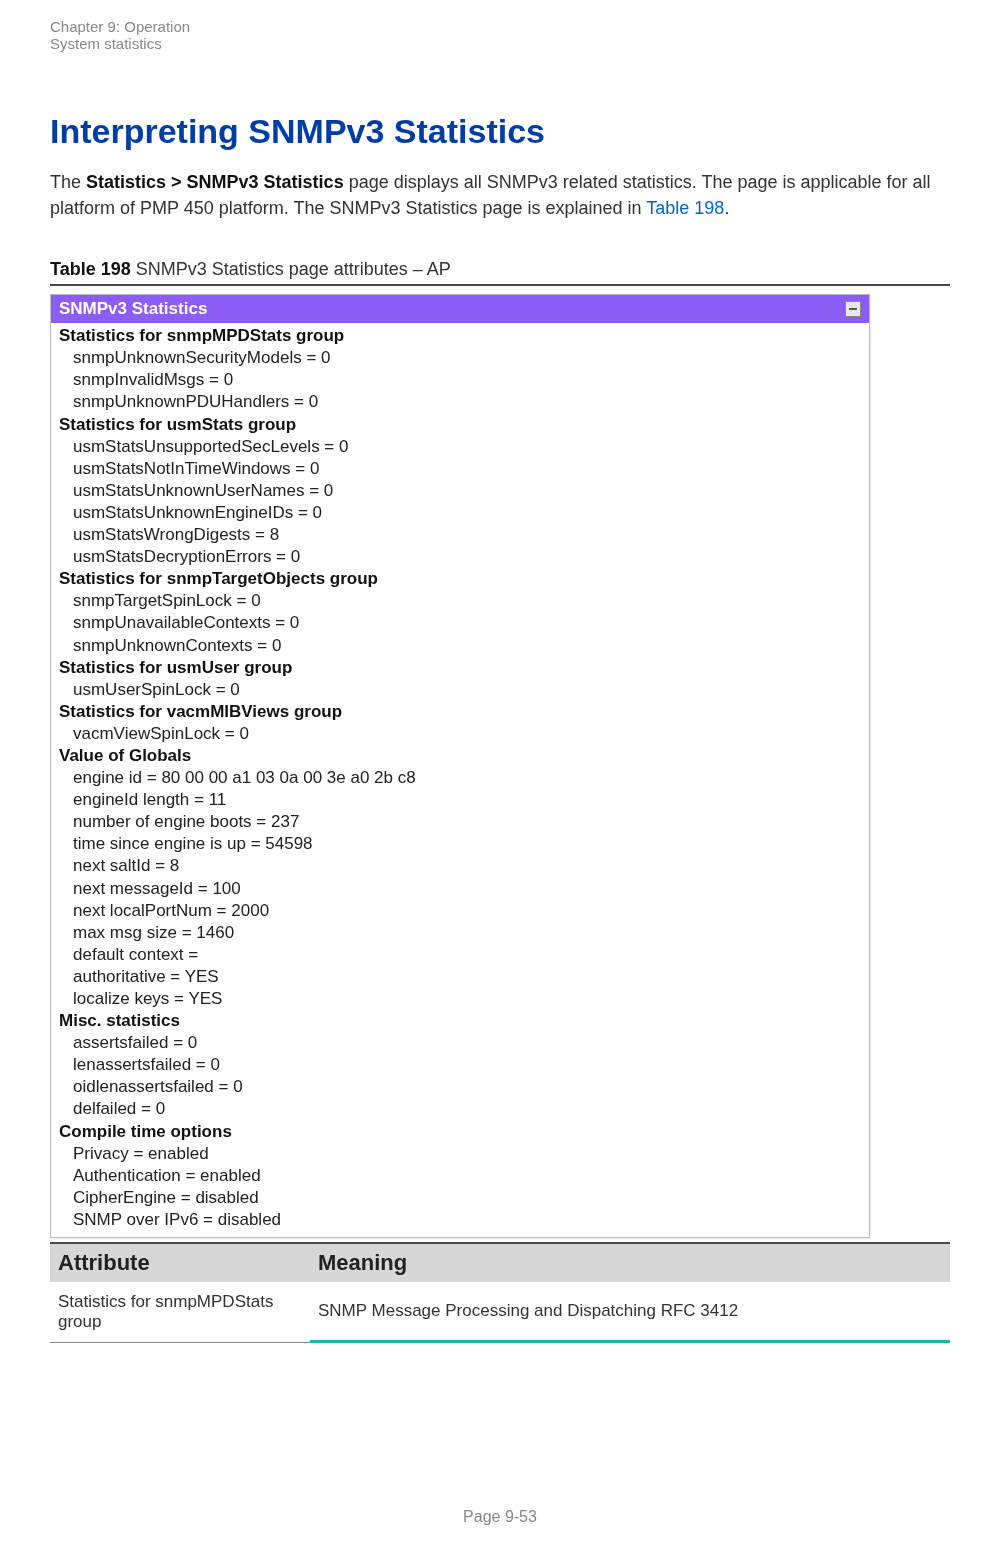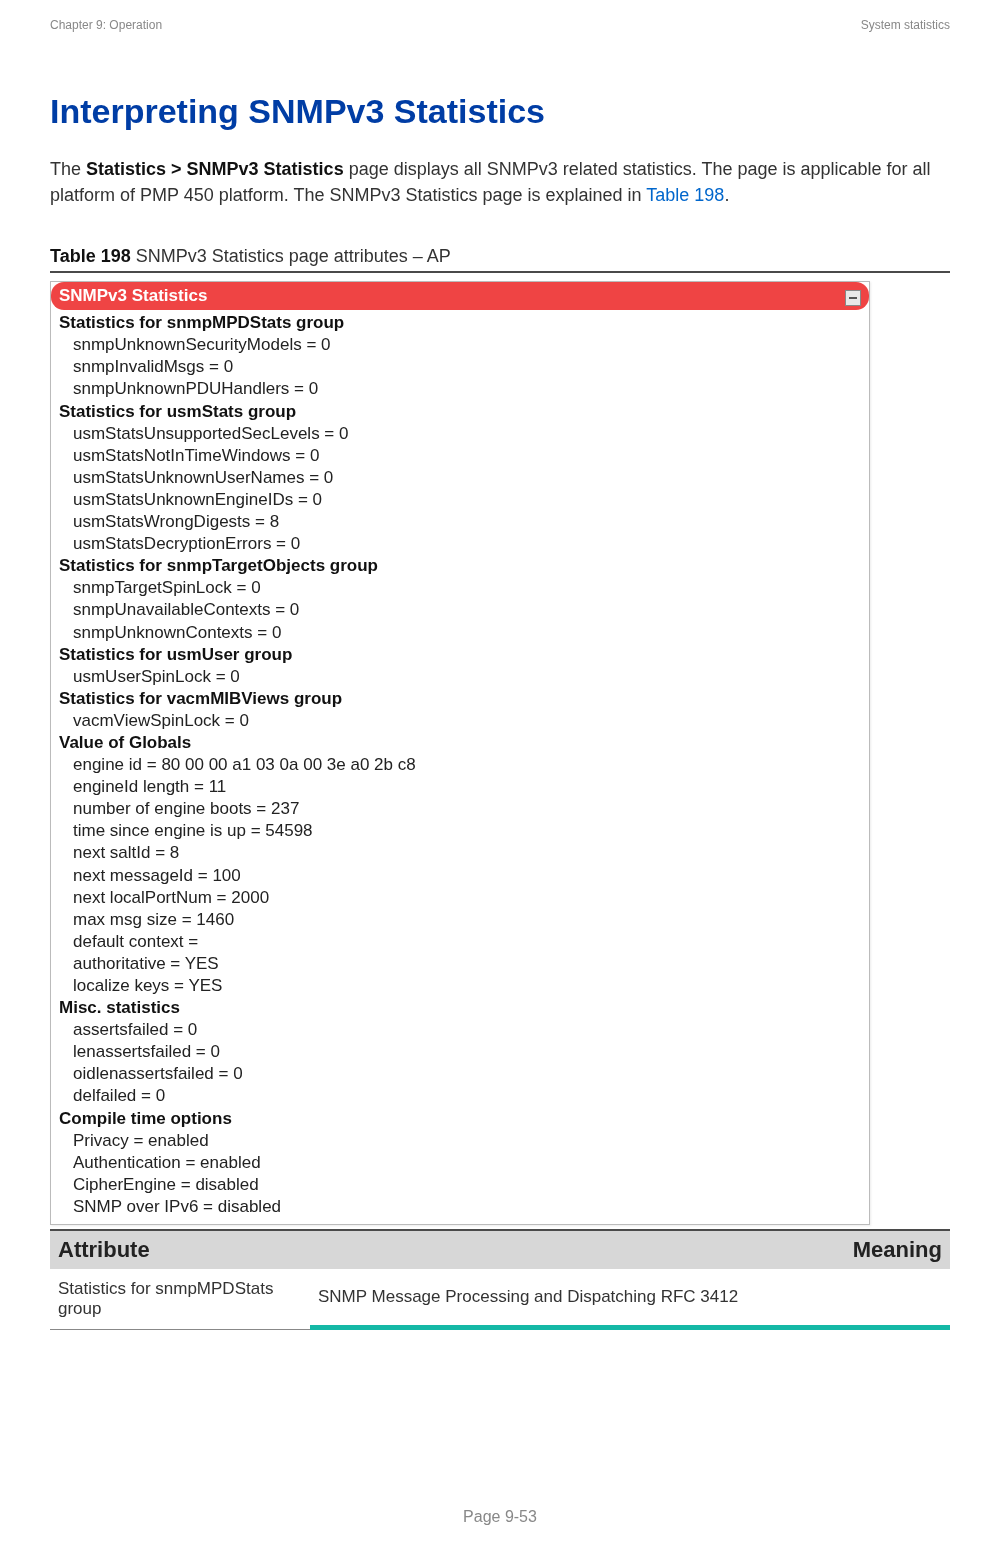--- a/index.html
+++ b/index.html
@@ -9,31 +9,32 @@
     background: #fff;
     font-family: Arial, Helvetica, sans-serif;
     color: #4a4a4a;
     position: relative;
     padding: 0 50px;
   }
   .header {
     display: flex;
     justify-content: space-between;
     padding-top: 18px;
-    font-size: 12px;
+    font-size: 15px;
     color: #888;
+    flex-direction: column;
   }
   .main-title {
     font-family: "Arial Narrow", Arial, sans-serif;
     font-stretch: condensed;
     font-weight: bold;
     font-size: 34px;
     color: #003da5;
     margin-top: 60px;
-    margin-bottom: 25px;
+    margin-bottom: 18px;
   }
   .intro {
     font-size: 18px;
     color: #333;
     line-height: 1.45;
   }
   .intro .bold { font-weight: bold; color: #111; }
   .intro .link { color: #0066cc; }
   .table-caption {
     margin-top: 38px;
@@ -43,29 +44,28 @@
   .table-caption .bold { font-weight: bold; color: #111; }
   .hr-thick { border: none; border-top: 2px solid #4a4a4a; margin-top: 4px; }
   .panel {
     margin-top: 8px;
     border: 1px solid #bbb;
     width: 820px;
     background: #fff;
     box-shadow: 1px 1px 2px rgba(0,0,0,0.08);
   }
   .panel-title {
-    background: #ef4444;
+    background: #8b5cf6;
     color: #fff;
     font-weight: bold;
     font-size: 17px;
     padding: 4px 8px;
     display: flex;
     justify-content: space-between;
-    align-items: flex-end;
-    border-radius: 13px;
+    align-items: center;
   }
   .panel-title .collapse-icon {
     width: 16px;
     height: 16px;
     background: #e8e8e8;
     border: 1px solid #888;
     display: flex;
     align-items: center;
     justify-content: center;
   }
@@ -96,28 +96,28 @@
   }
   .attr-header {
     display: flex;
     background: #d7d7d7;
     font-weight: bold;
     color: #222;
     font-size: 22px;
     border-top: 2px solid #4a4a4a;
   }
   .attr-header .col1 { width: 260px; padding: 6px 8px; }
-  .attr-header .col2 { flex: 1; padding: 6px 8px; text-align: right; }
+  .attr-header .col2 { flex: 1; padding: 6px 8px; }
   .attr-row {
     display: flex;
     font-size: 17px;
     color: #333;
   }
   .attr-row .col1 { width: 260px; padding: 10px 8px; border-bottom: 1px solid #888;}
-  .attr-row .col2 { flex: 1; padding: 10px 8px; border-bottom: 5px solid #14b8a6; display:flex; align-items:center;}
+  .attr-row .col2 { flex: 1; padding: 10px 8px; border-bottom: 3px solid #14b8a6; display:flex; align-items:center;}
   .footer {
     position: absolute;
     bottom: 30px;
     left: 0;
     width: 100%;
     text-align: center;
     font-size: 16px;
     color: #888;
   }
 </style>

